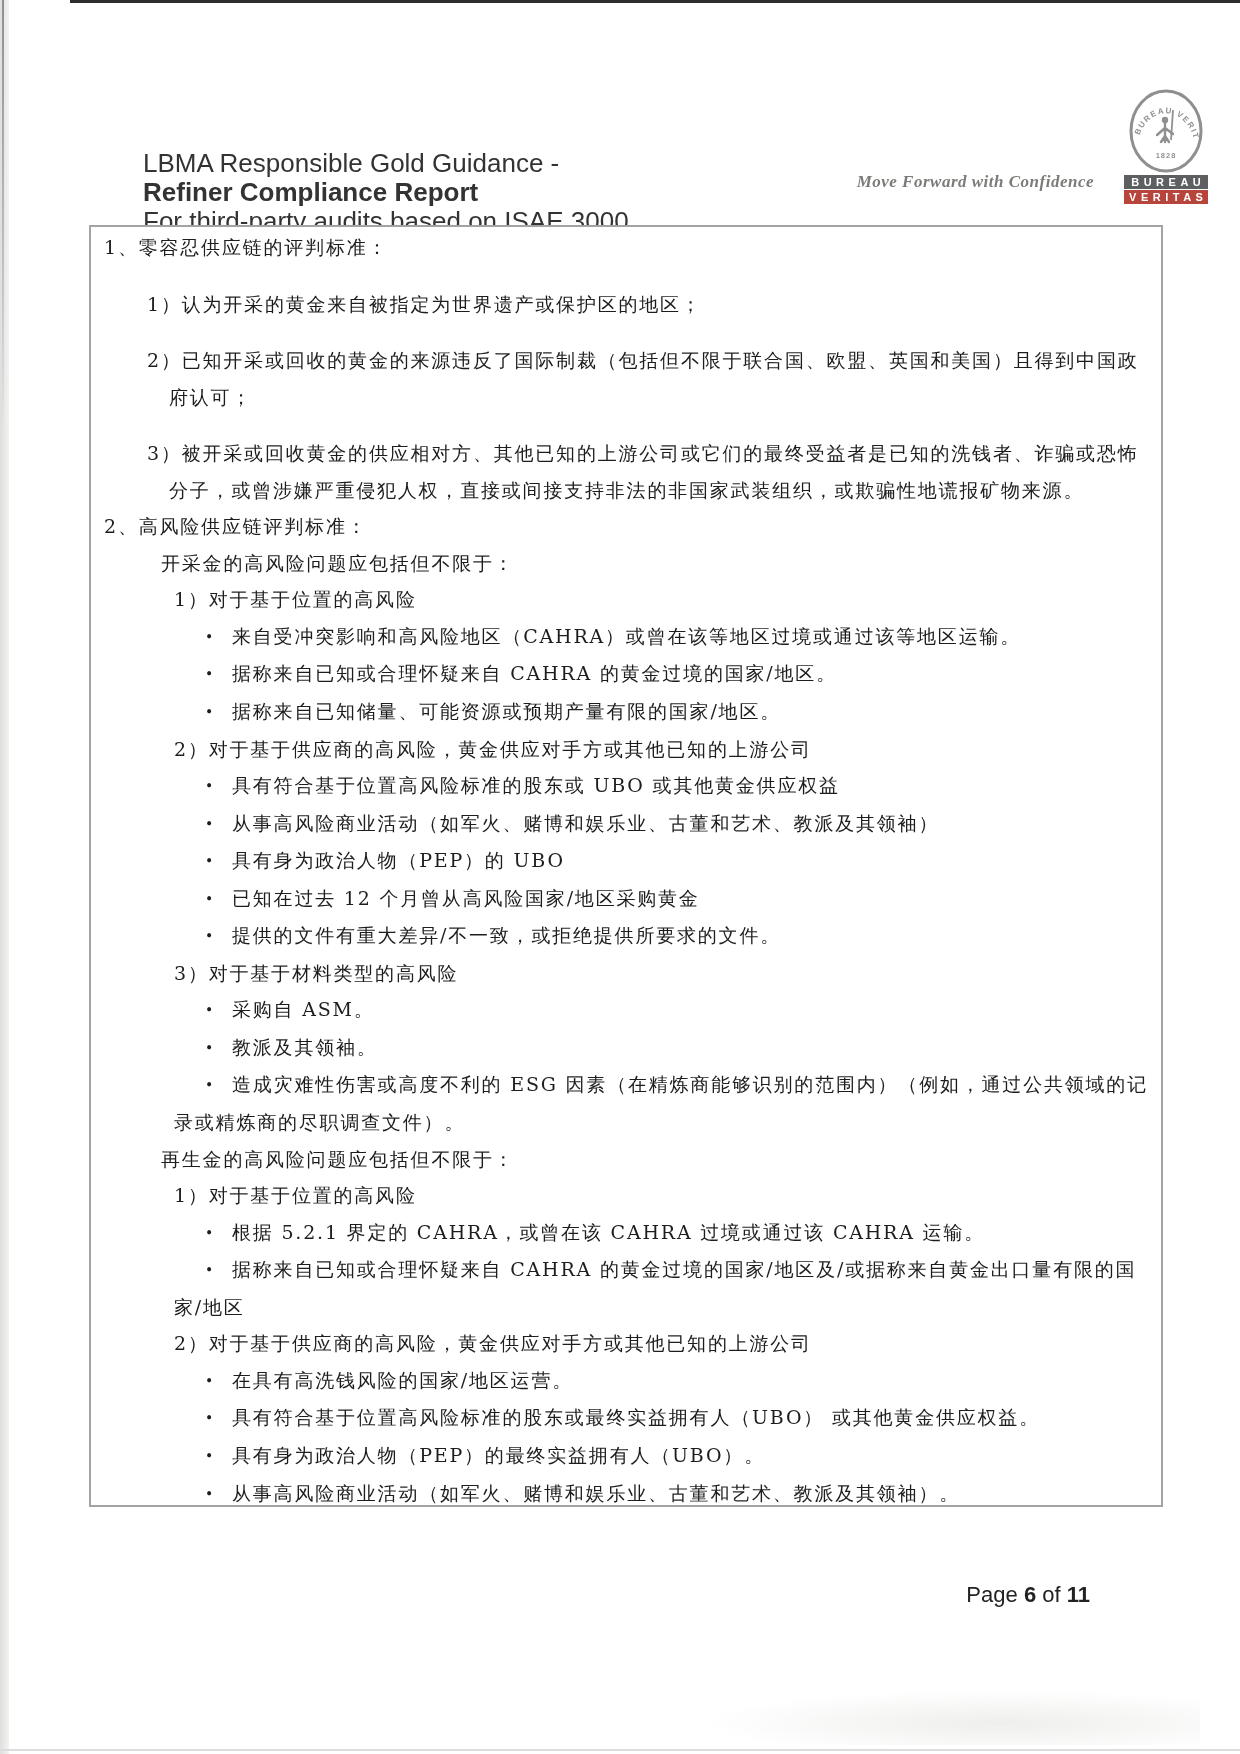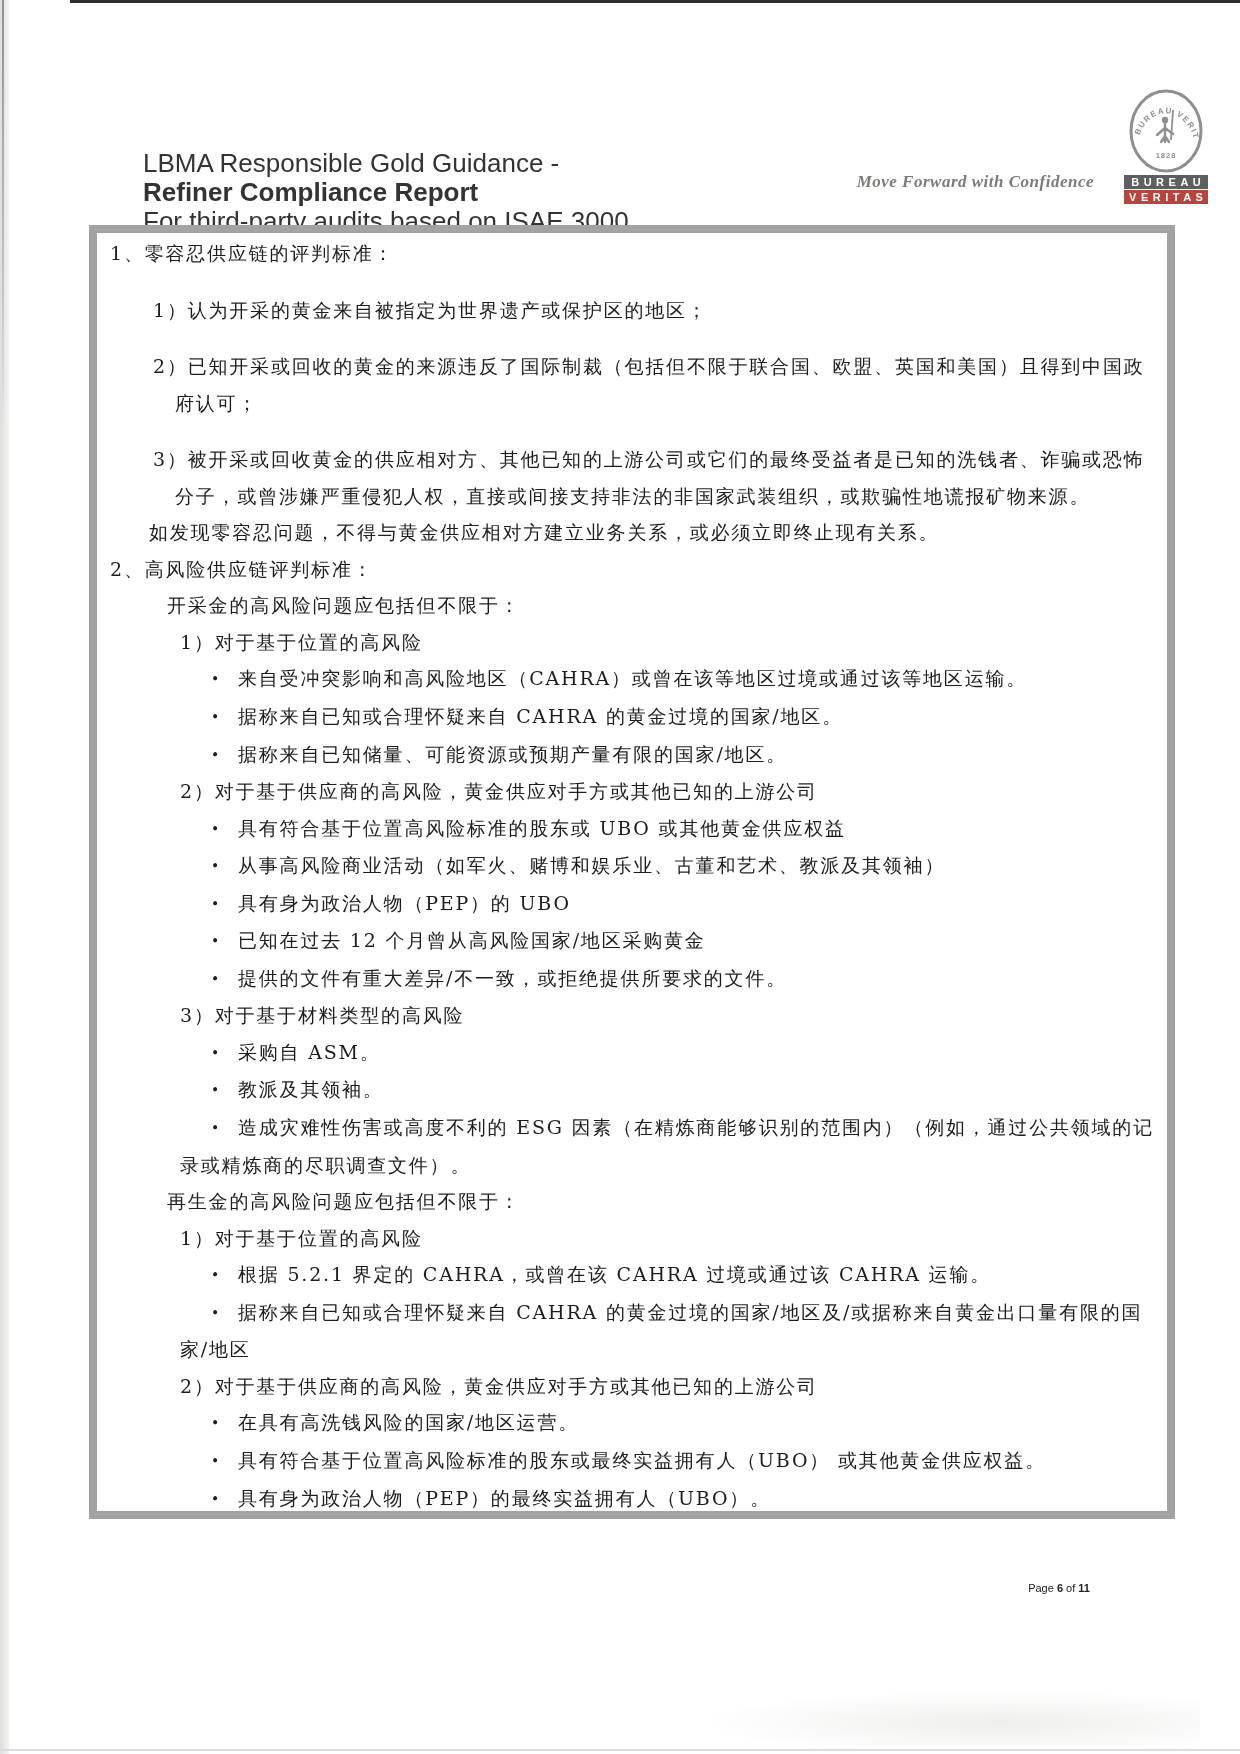--- a/index.html
+++ b/index.html
@@ -21,36 +21,36 @@
   .hdr .b{font-weight:bold;}
   .tagline{position:absolute;right:146px;top:172px;font-size:17px;font-weight:bold;font-style:italic;
     color:#7b7b78;font-family:"Liberation Serif","DejaVu Serif",serif;letter-spacing:.5px;}
   
   .logo{position:absolute;left:1124px;top:88px;width:84px;}
   .logo svg{display:block;margin:0 auto;}
   .logo .bar{height:14px;margin-top:1px;display:flex;align-items:center;justify-content:center;
     color:#fff;font-size:11px;font-weight:bold;letter-spacing:4.5px;text-indent:4.5px;}
   
   .docbox{position:absolute;left:89px;top:225px;width:1070px;height:1276px;
-    border:8px solid #a3a3a3;background:#fff;overflow:hidden;
+    border:2px solid #a3a3a3;background:#fff;overflow:hidden;
     font-family:"DejaVu Serif","Liberation Serif",serif;font-size:19px;color:#1d1d1d;
     padding-top:2px;}
   .line{line-height:36.55px;white-space:nowrap;letter-spacing:1.8px;}
   .lv-sec  {padding-left:13px;}
   .lv-item1{padding-left:78px;text-indent:-22px;margin-top:20px;}
   .lv-cont1{padding-left:78px;}
   .lv-note {padding-left:52px;}
   .lv-head2{padding-left:70px;}
   .lv-item2{padding-left:105px;text-indent:-22px;}
   .lv-bullet{padding-left:141px;}
   .lv-cont2{padding-left:83px;}
   .bullet{display:inline-block;width:27px;margin-left:-27px;font-size:14px;vertical-align:1px;
     letter-spacing:0;}
   
-  .footer{position:absolute;right:150px;top:1582px;font-size:11px;color:#222;}
+  .footer{position:absolute;right:150px;top:1582px;font-size:22px;color:#222;}
   .footer .num{font-weight:bold;}
 </style>
 </head>
 <body>
 
 <div class="scan-left-band"></div>
 <div class="scan-left-line"></div>
 <div class="scan-top-line"></div>
 <div class="scan-bottom-line"></div>
 <div class="scan-smudge"></div>
@@ -82,21 +82,20 @@
   <div class="bar" id="logo-bar2" style="background: rgb(184, 69, 59);">VERITAS</div>
 </div>
 
 <div class="docbox">
     <div class="line lv-sec"><span>1、零容忍供应链的评判标准：</span></div>
     <div class="line lv-item1"><span>1）认为开采的黄金来自被指定为世界遗产或保护区的地区；</span></div>
     <div class="line lv-item1"><span>2）已知开采或回收的黄金的来源违反了国际制裁（包括但不限于联合国、欧盟、英国和美国）且得到中国政</span></div>
     <div class="line lv-cont1"><span>府认可；</span></div>
     <div class="line lv-item1"><span>3）被开采或回收黄金的供应相对方、其他已知的上游公司或它们的最终受益者是已知的洗钱者、诈骗或恐怖</span></div>
     <div class="line lv-cont1"><span>分子，或曾涉嫌严重侵犯人权，直接或间接支持非法的非国家武装组织，或欺骗性地谎报矿物来源。</span></div>
-    <div class="line lv-note"><span>如发现零容忍问题，不得与黄金供应相对方建立业务关系，或必须立即终止现有关系。</span></div>
     <div class="line lv-sec"><span>2、高风险供应链评判标准：</span></div>
     <div class="line lv-head2"><span>开采金的高风险问题应包括但不限于：</span></div>
     <div class="line lv-item2"><span>1）对于基于位置的高风险</span></div>
     <div class="line lv-bullet"><span class="bullet">•</span><span>来自受冲突影响和高风险地区（CAHRA）或曾在该等地区过境或通过该等地区运输。</span></div>
     <div class="line lv-bullet"><span class="bullet">•</span><span>据称来自已知或合理怀疑来自 CAHRA 的黄金过境的国家/地区。</span></div>
     <div class="line lv-bullet"><span class="bullet">•</span><span>据称来自已知储量、可能资源或预期产量有限的国家/地区。</span></div>
     <div class="line lv-item2"><span>2）对于基于供应商的高风险，黄金供应对手方或其他已知的上游公司</span></div>
     <div class="line lv-bullet"><span class="bullet">•</span><span>具有符合基于位置高风险标准的股东或 UBO 或其他黄金供应权益</span></div>
     <div class="line lv-bullet"><span class="bullet">•</span><span>从事高风险商业活动（如军火、赌博和娱乐业、古董和艺术、教派及其领袖）</span></div>
     <div class="line lv-bullet"><span class="bullet">•</span><span>具有身为政治人物（PEP）的 UBO</span></div>

